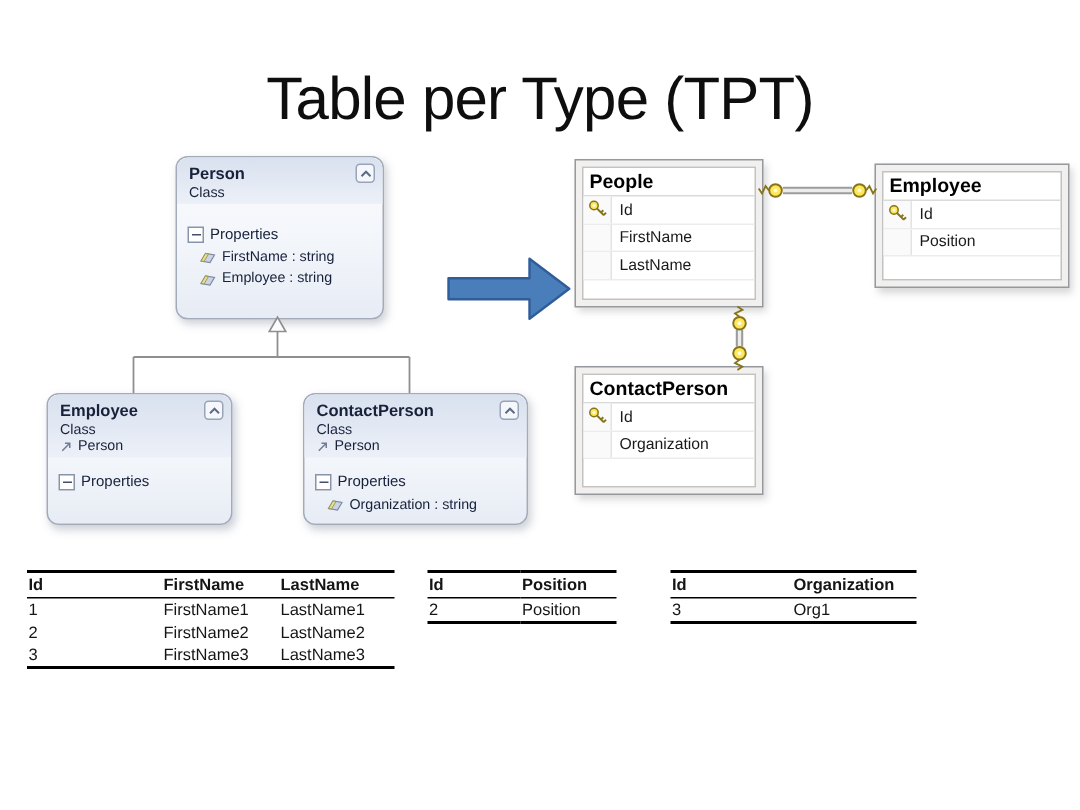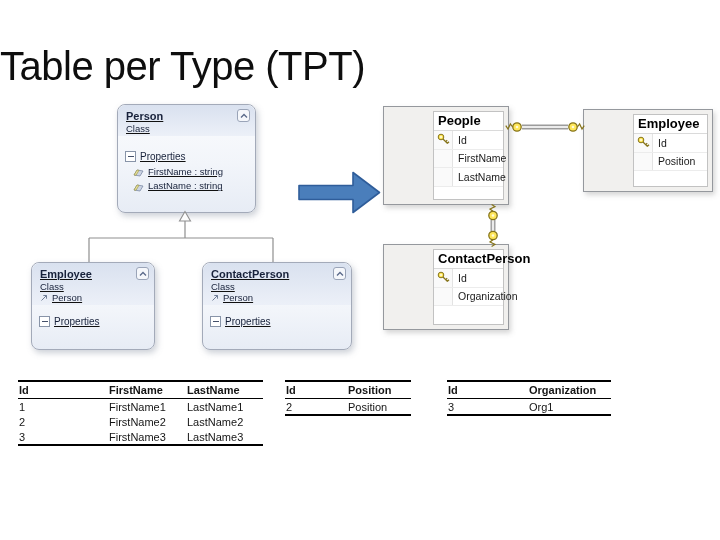--- a/index.html
+++ b/index.html
@@ -1,42 +1,42 @@
 <!DOCTYPE html>
 <html><head>
 <meta charset="utf-8">
 <style>
   html,body{margin:0;padding:0;background:#fff;}
   #slide{position:relative;width:720px;height:540px;background:#ffffff;overflow:hidden;
          font-family:"Liberation Sans",sans-serif;color:#101010;}
   
-  #title{position:absolute;left:0;right:0;top:44px;text-align:left;
+  #title{position:absolute;left:0;right:0;top:44px;text-align:center;
          font-size:40px;font-weight:400;color:#0e0e0e;letter-spacing:-.5px;}
   
   .cls{position:absolute;border:1px solid #a3aab9;border-radius:8px;
        background:linear-gradient(180deg,#fbfcfe 0%,#f2f5fa 55%,#e7ecf5 100%);
-       box-shadow:2px 3px 6px rgba(110,120,140,.35);text-decoration:underline;}
+       box-shadow:2px 3px 6px rgba(110,120,140,.35);}
   .cls-hd{padding:5px 8px 2px;border-radius:8px 8px 0 0;
           background:linear-gradient(180deg,#d9e1ef 0%,#ecf0f8 100%);}
   .cls-name{font-size:11px;font-weight:bold;color:#17213a;line-height:1.15;}
   .cls-kind{font-size:9.5px;color:#17213a;line-height:1.2;}
   .cls-base{font-size:9.5px;color:#17213a;line-height:1.2;display:flex;align-items:center;gap:3px;}
   .chev{position:absolute;top:4px;right:5px;width:11px;height:11px;border:1px solid #9aa4b8;
         border-radius:3px;background:#f5f7fb;display:flex;align-items:center;justify-content:center;}
   .props-hd{display:flex;align-items:flex-end;gap:4px;font-size:10px;color:#17213a;padding:2px 7px;}
   .pad13{padding-top:13px;} .pad9{padding-top:9px;}
   .minus{width:9px;height:9px;border:1px solid #8894a8;background:#fff;position:relative;flex:0 0 auto;}
   .minus:after{content:"";position:absolute;left:1.5px;right:1.5px;top:3.5px;height:1px;background:#44506a;}
-  .prop{display:flex;align-items:flex-end;gap:4px;font-size:9.5px;color:#17213a;
+  .prop{display:flex;align-items:center;gap:4px;font-size:9.5px;color:#17213a;
         padding:1.5px 6px 1.5px 15px;line-height:1.25;}
   
   .db{position:absolute;border:1px solid #95989d;background:#f1f0ee;padding:4px;
       box-shadow:2px 3px 5px rgba(120,120,120,.3);box-sizing:border-box;}
   .db-in{border:1px solid #c2c2c2;background:#fff;height:100%;box-sizing:border-box;
-         display:flex;flex-direction:column;margin-left:45px;}
+         display:flex;flex-direction:column;}
   .db-title{font-size:13px;font-weight:bold;color:#000;padding:1px 4px 2px;
             border-bottom:1px solid #dadada;}
   .db-row{display:flex;align-items:center;height:17.5px;border-bottom:1px solid #ececec;
           font-size:10.5px;color:#1a1a1a;}
   .db-ic{width:18px;height:100%;border-right:1px solid #e3e3e3;background:#fafafa;
          display:flex;align-items:center;justify-content:center;flex:0 0 auto;}
   .db-row span.nm{padding-left:5px;}
   
   table.dt{position:absolute;border-collapse:collapse;table-layout:fixed;
            font-size:11px;color:#151515;border-top:2.5px solid #000;border-bottom:2px solid #000;}
@@ -73,21 +73,21 @@
           <polygon points="1,7 4,2 10,3 7,8" fill="#ccd4e4" stroke="#7c8aa6" stroke-width="0.8"></polygon>
           <polygon points="1,7 4,2 6,2.3 3,7.3" fill="#e6e09a" stroke="#9a9440" stroke-width="0.6"></polygon>
         </svg>
       <span>FirstName : string</span>
     </div>
     <div class="prop">
       <svg width="11" height="9" viewBox="0 0 11 9">
           <polygon points="1,7 4,2 10,3 7,8" fill="#ccd4e4" stroke="#7c8aa6" stroke-width="0.8"></polygon>
           <polygon points="1,7 4,2 6,2.3 3,7.3" fill="#e6e09a" stroke="#9a9440" stroke-width="0.6"></polygon>
         </svg>
-      <span>LastName : string</span>
+      <span>Employee : string</span>
     </div>
   </div>
 
   <div class="cls" style="left:31px;top:262px;width:122px;height:86px;">
     <div class="cls-hd">
       <div class="cls-name">Employee</div>
       <div class="cls-kind">Class</div>
       <div class="cls-base">
         <svg width="9" height="9" viewBox="0 0 9 9">
             <path d="M1.5 7.5 L6.5 2.5 M3.3 2.5 h3.2 v3.2" fill="none" stroke="#6f7d96" stroke-width="1"></path>
@@ -120,20 +120,27 @@
     </div>
     <div class="chev">
       <svg width="8" height="6" viewBox="0 0 8 6">
           <polyline points="1,4.5 4,1.5 7,4.5" fill="none" stroke="#5a6a8a" stroke-width="1.3"></polyline>
         </svg>
     </div>
     <div class="pad9"></div>
     <div class="props-hd">
       <span class="minus"></span>
       <span>Properties</span>
+    </div>
+    <div class="prop">
+      <svg width="11" height="9" viewBox="0 0 11 9">
+          <polygon points="1,7 4,2 10,3 7,8" fill="#ccd4e4" stroke="#7c8aa6" stroke-width="0.8"></polygon>
+          <polygon points="1,7 4,2 6,2.3 3,7.3" fill="#e6e09a" stroke="#9a9440" stroke-width="0.6"></polygon>
+        </svg>
+      <span>Organization : string</span>
     </div>
   </div>
 
   <div class="db" style="left:383px;top:106px;width:126px;height:99px;">
     <div class="db-in">
       <div class="db-title">People</div>
       <div class="db-row">
         <span class="db-ic">
           <svg width="13" height="13" viewBox="0 0 13 13" style="overflow:visible">
             <circle cx="4" cy="4" r="2.8" fill="#ffe75a" stroke="#86741a" stroke-width="1"></circle>

